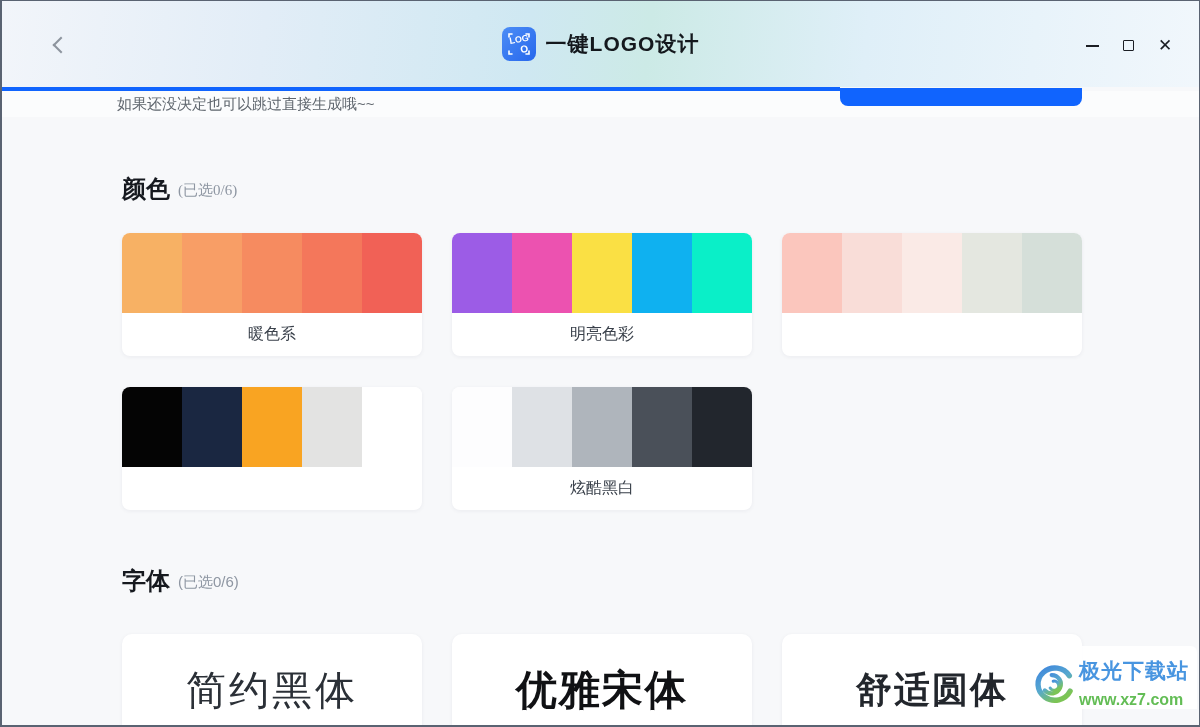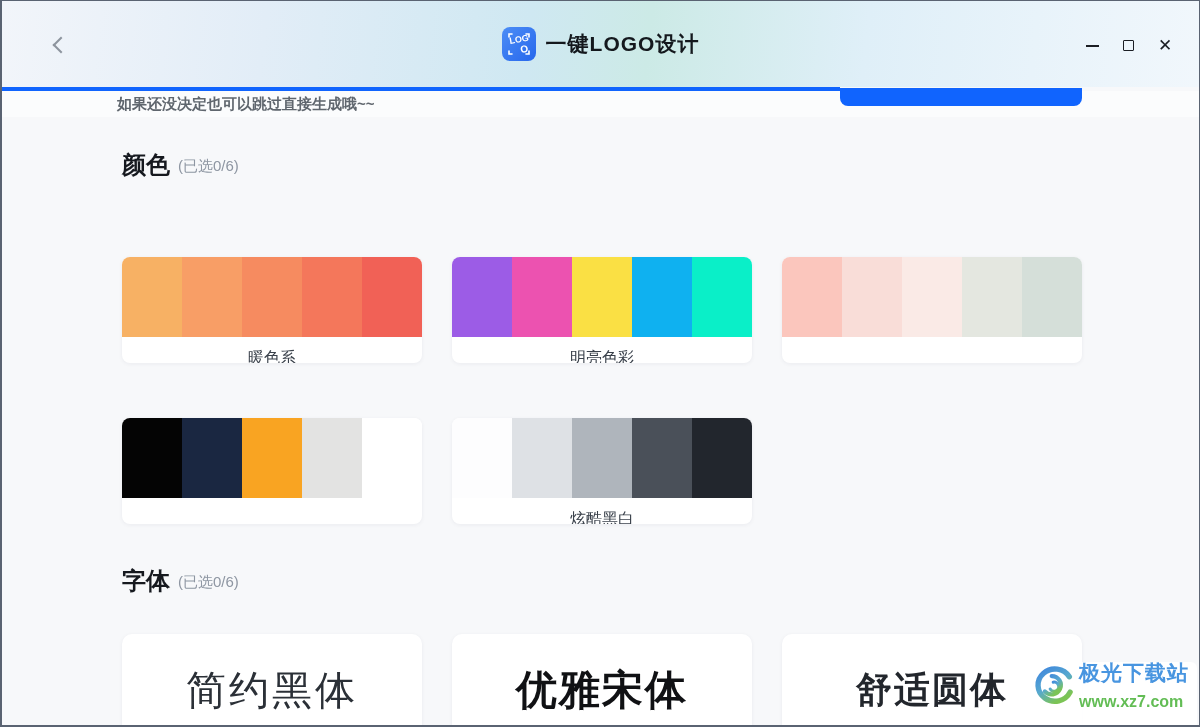--- a/index.html
+++ b/index.html
@@ -23,58 +23,58 @@
   .app-logo{width:34px;height:34px;flex:0 0 auto;}
   .app-title{font-size:21px;font-weight:700;color:#14181d;letter-spacing:1px;text-align:right;}
   .win-controls{position:absolute;right:28px;top:38px;display:flex;align-items:center;gap:23px;}
   .wc{width:13px;height:13px;position:relative;cursor:pointer;}
   .wc-min::before{content:"";position:absolute;left:0;right:0;top:6px;border-top:2px solid #1b1e24;}
   .wc-max::before{content:"";position:absolute;left:1px;top:1px;width:9px;height:9px;border:1.6px solid #1b1e24;border-radius:1px;}
   .wc-close{font-size:17px;line-height:13px;color:#1b1e24;text-align:center;font-weight:400;}
   
   .progress-line{position:absolute;top:86px;left:0;height:4px;}
   .hint-strip{position:absolute;top:90px;left:0;right:0;height:26px;background:#FBFCFD;}
-  .skip-hint{position:absolute;top:94px;left:115px;font-size:15px;color:#5f666e;font-weight:bold;}
+  .skip-hint{position:absolute;top:94px;left:115px;font-size:15px;color:#5f666e;}
   .generate-btn{
     position:absolute;top:87px;left:838px;width:242px;height:18px;
     border-radius:0 0 8px 8px;border:none;cursor:pointer;
   }
   
   .sec-title{position:absolute;left:120px;font-size:24px;font-weight:700;color:#16191f;}
   .sec-count{font-size:15px;font-weight:400;color:#8e96a2;margin-left:8px;vertical-align:2px;}
-  .colors-title{top:148px;}
+  .colors-title{top:172px;font-family:Liberation Serif, serif;}
   .fonts-title{top:564px;}
   .palette-grid{
     position:absolute;left:120px;top:232px;width:960px;
     display:grid;grid-template-columns:repeat(3,300px);gap:31px 30px;
   }
   .pal-card{
-    height:106px;background:#ffffff;border-radius:8px;overflow:hidden;
-    box-shadow:0 1px 4px rgba(30,40,60,0.06);cursor:pointer;margin-top:24px;
+    height:123px;background:#ffffff;border-radius:8px;overflow:hidden;
+    box-shadow:0 1px 4px rgba(30,40,60,0.06);cursor:pointer;
   }
   .pal-strip{display:flex;height:80px;}
   .pal-strip .sw{flex:1;}
   .pal-label{height:43px;display:flex;align-items:center;justify-content:center;font-size:16px;color:#3a414b;}
   .font-grid{
     position:absolute;left:120px;top:633px;width:960px;
     display:grid;grid-template-columns:repeat(3,300px);gap:30px;
   }
   .font-card{
     height:112px;background:#ffffff;border-radius:10px;
     box-shadow:0 1px 4px rgba(30,40,60,0.06);cursor:pointer;
     display:flex;align-items:center;justify-content:center;
   }
   .fs-hei{font-family:Liberation Serif, serif;font-weight:400;font-size:40px;letter-spacing:3px;color:#2b3037;}
   .fs-song{font-family:"Liberation Serif","DejaVu Serif",serif;font-weight:700;font-size:41px;letter-spacing:2px;color:#101114;}
   .fs-yuan{font-family:"DejaVu Sans","Liberation Sans",sans-serif;font-weight:600;font-size:36px;letter-spacing:2px;color:#22262c;}
   
   .watermark{
-    position:absolute;right:2px;bottom:0;width:168px;height:63px;
+    position:absolute;right:2px;bottom:16px;width:168px;height:63px;
     background:rgba(255,255,255,0.92);border-radius:6px 6px 0 0;
-    display:flex;align-items:flex-start;
+    display:flex;align-items:flex-end;
   }
   .wm-icon{width:46px;height:48px;margin-left:2px;flex:0 0 auto;}
   .wm-texts{display:flex;flex-direction:column;line-height:1.05;margin-left:2px;}
   .wm-site{font-size:21px;font-weight:700;color:#4895e0;letter-spacing:1px;}
   .wm-url{font-size:16px;font-weight:700;color:#63bd55;margin-top:10px;}
 </style>
 </head>
 <body>
 
 <div class="window">

